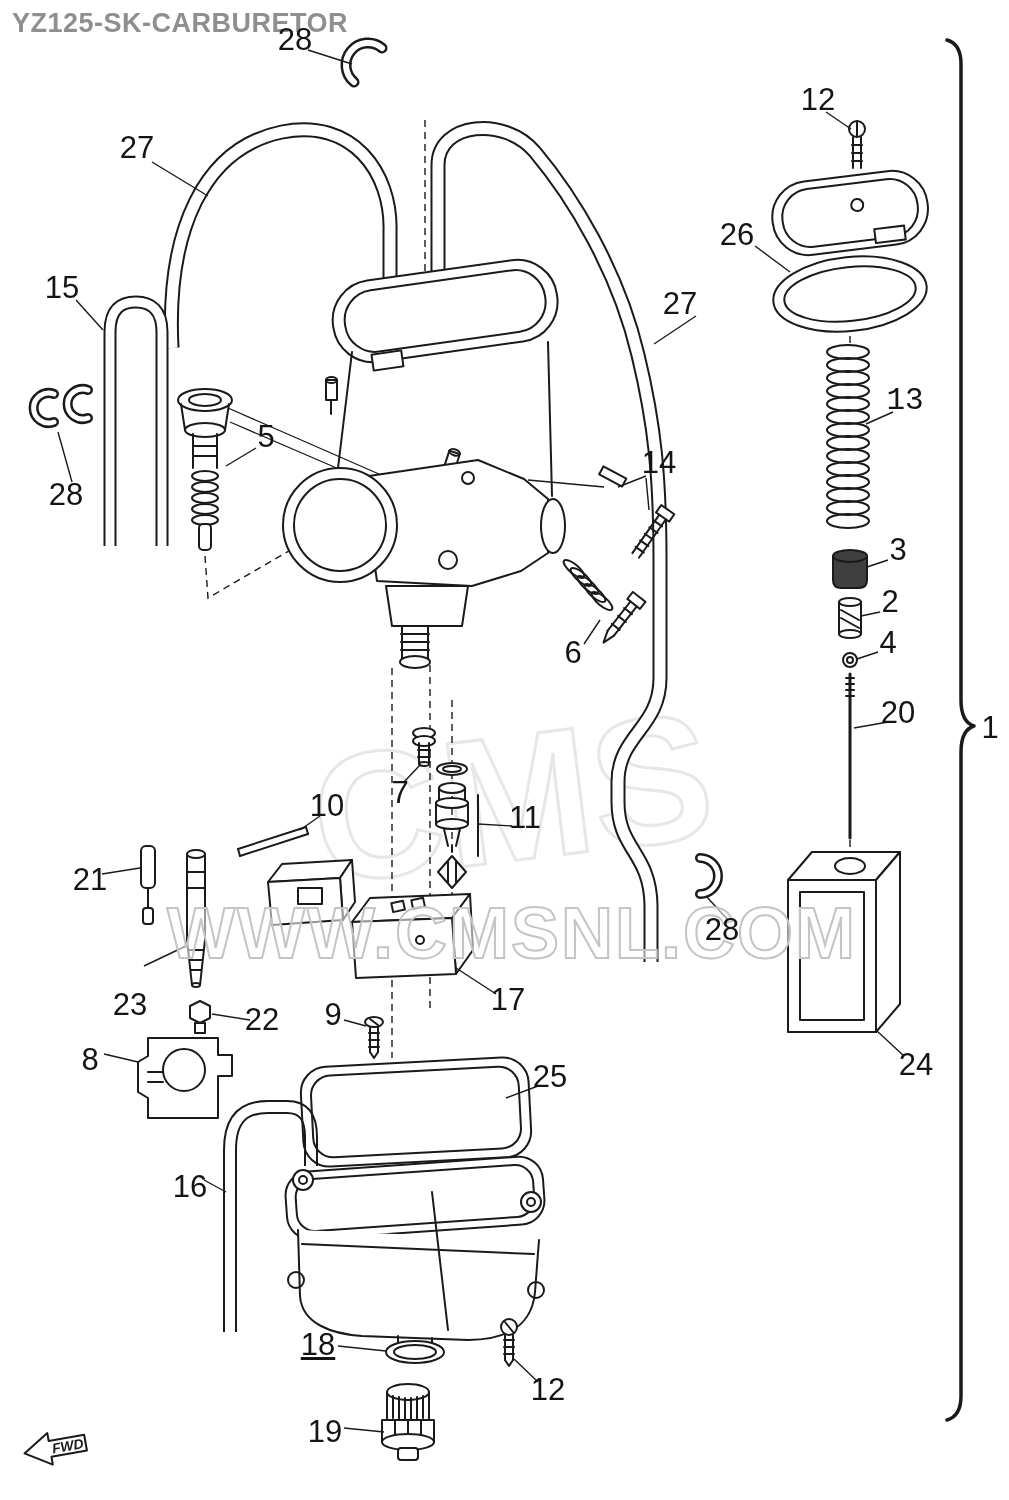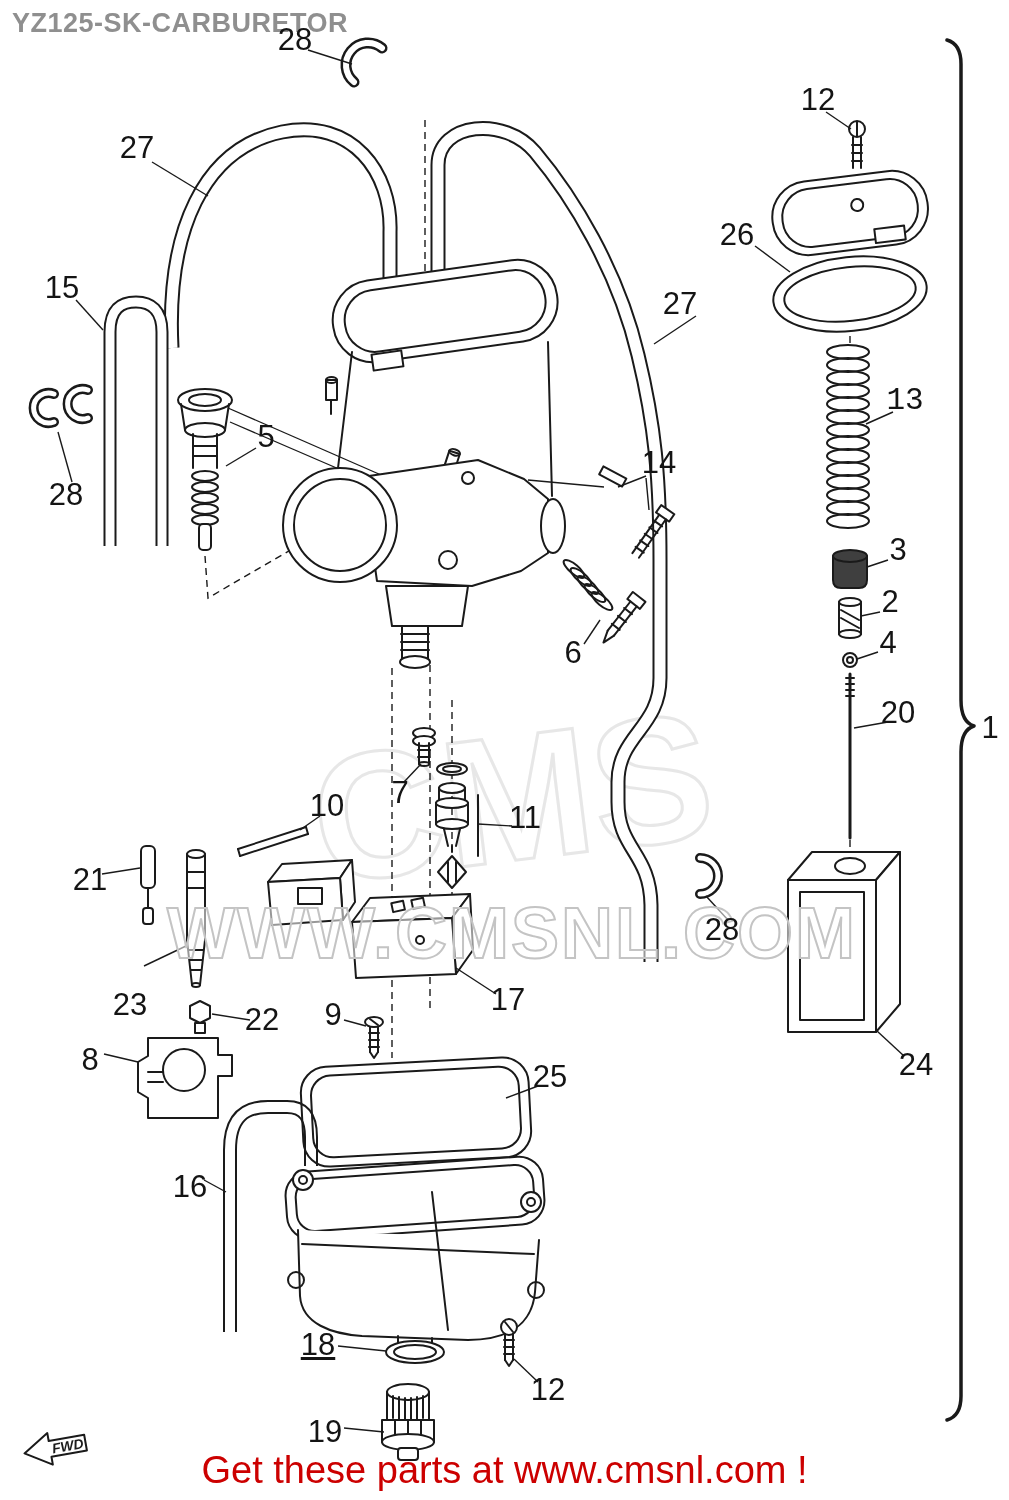--- a/index.html
+++ b/index.html
@@ -467,14 +467,13 @@
       <div class="part-label" style="left: 333px; top: 1015px;">9</div>
       <div class="part-label" style="left: 90px; top: 1060px;">8</div>
       <div class="part-label" style="left: 916px; top: 1065px;">24</div>
       <div class="part-label" style="left: 550px; top: 1077px;">25</div>
       <div class="part-label" style="left: 190px; top: 1187px;">16</div>
       <div class="part-label" style="left: 318px; top: 1345px; text-decoration: underline;">18</div>
       <div class="part-label" style="left: 548px; top: 1390px;">12</div>
       <div class="part-label" style="left: 325px; top: 1432px;">19</div>
     </div>
 
-  <div class="footer-text">Get these parts at www.cmsnl.com !</div>
 </div>
 
 </body></html>

